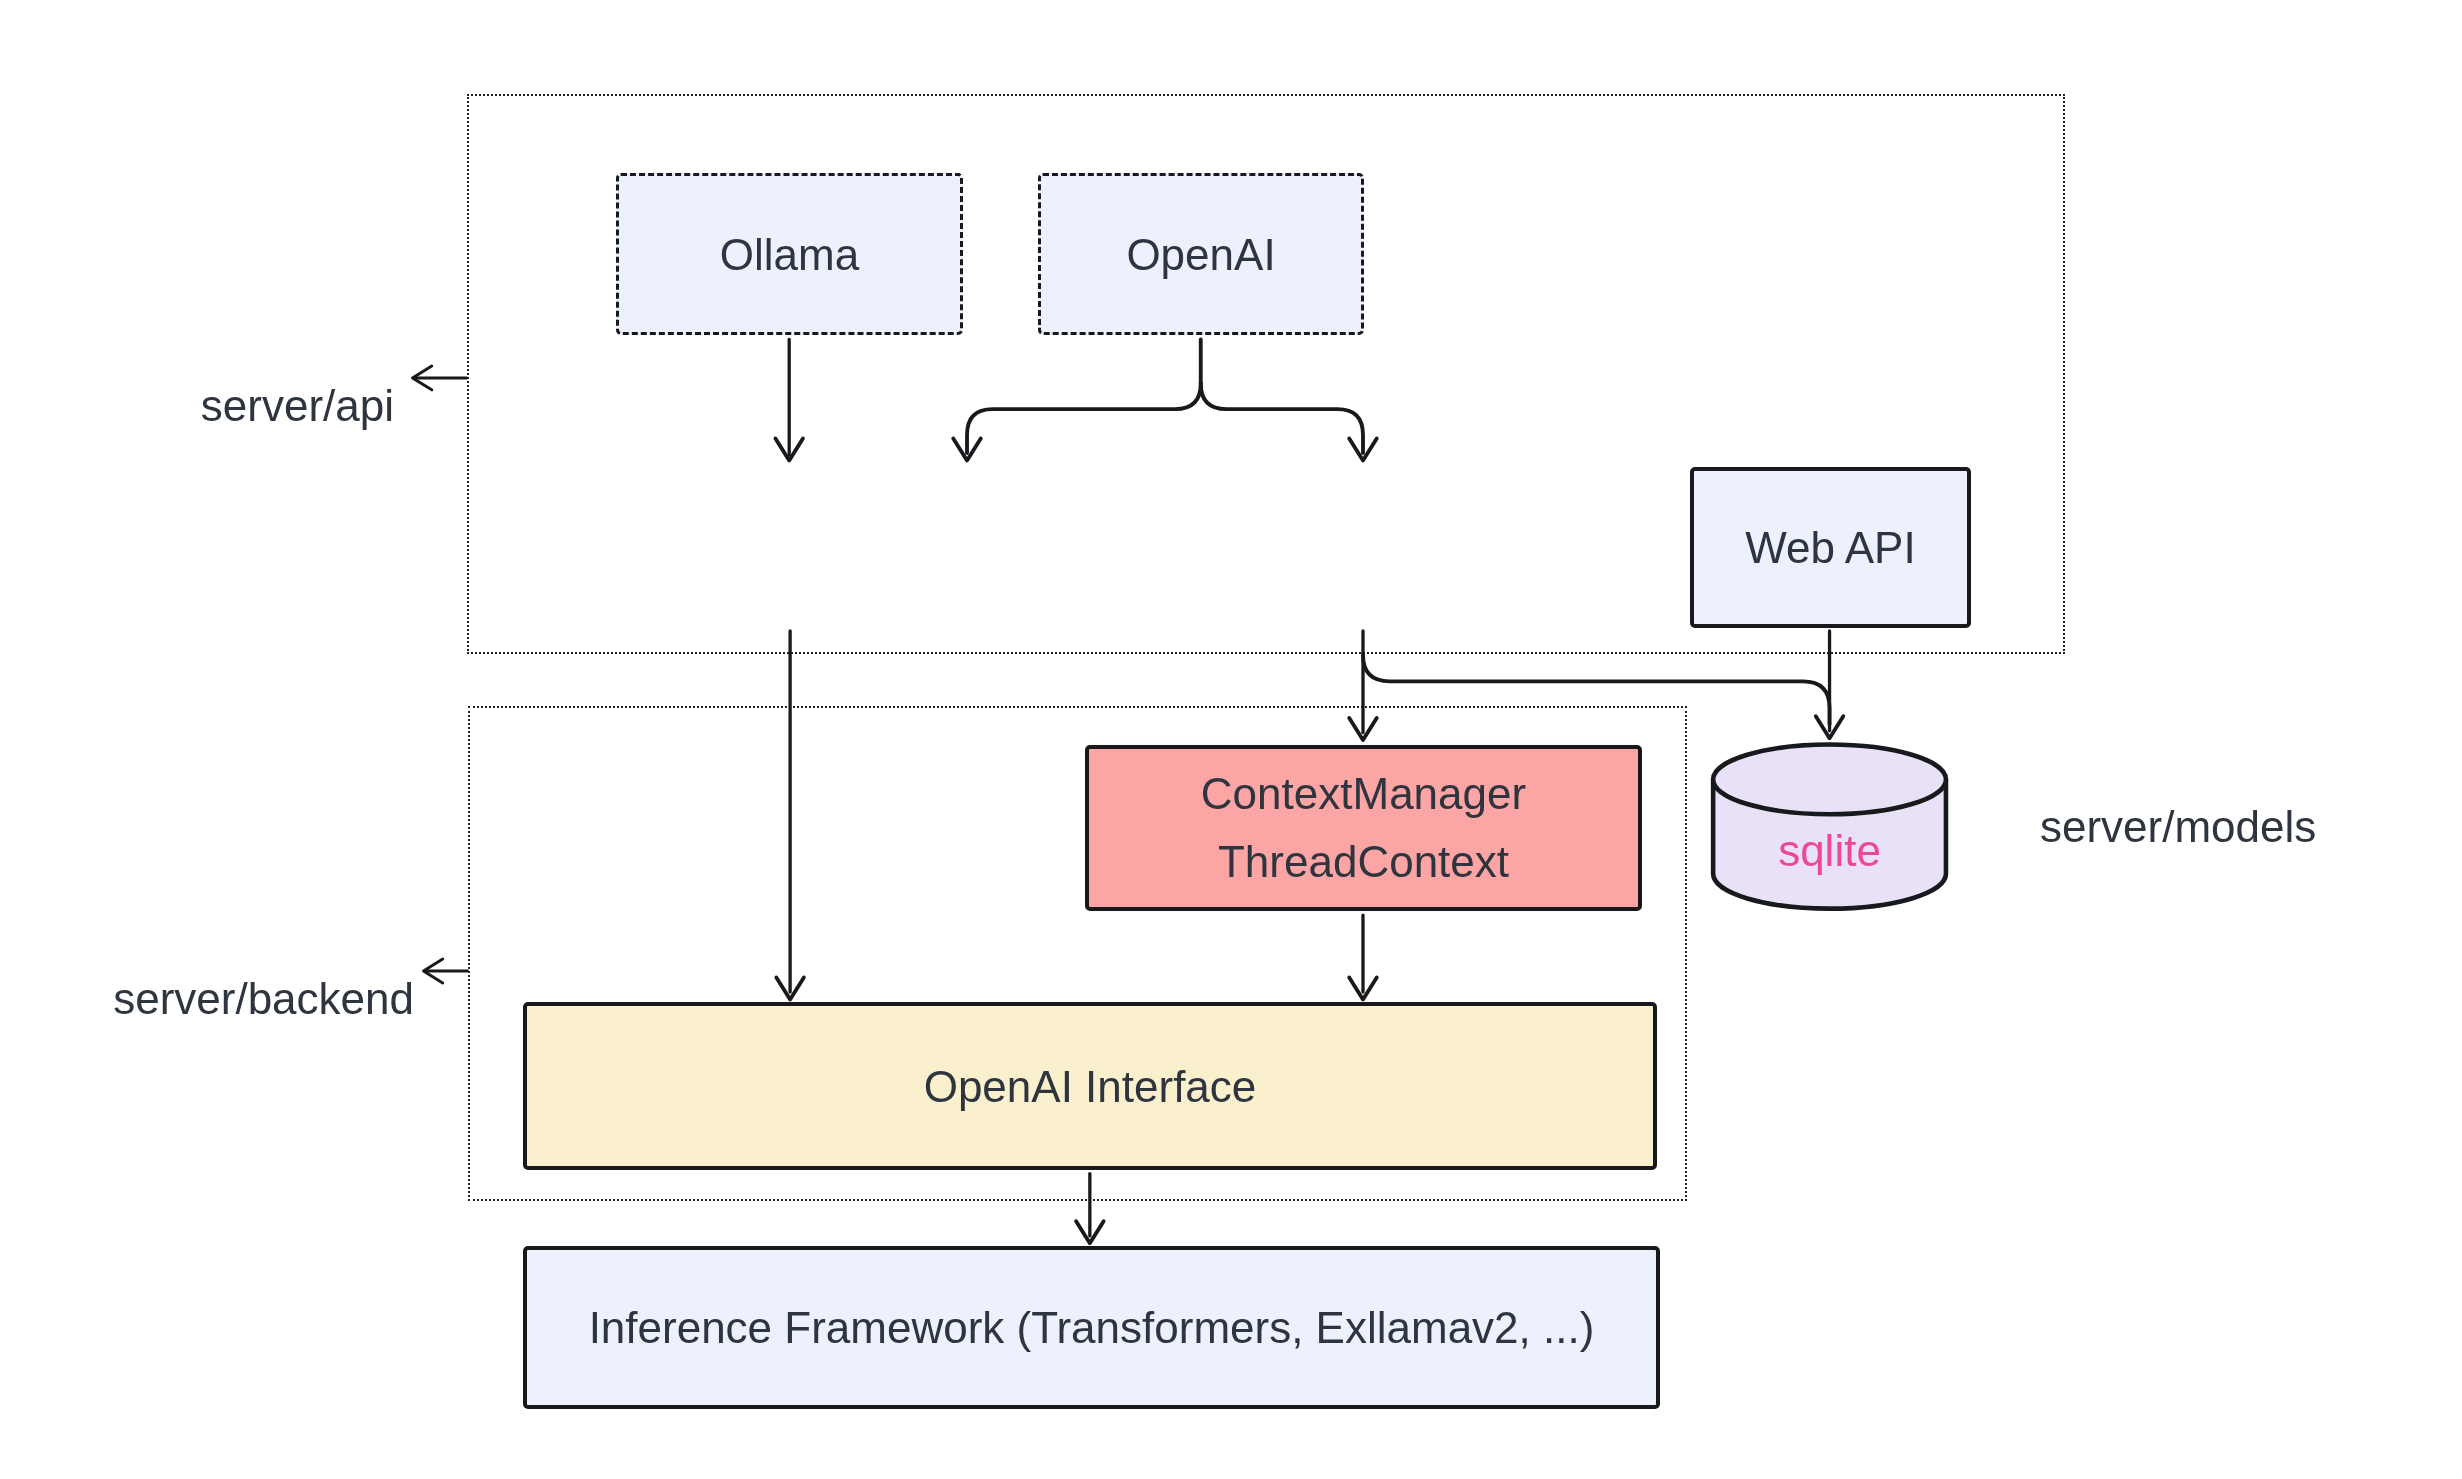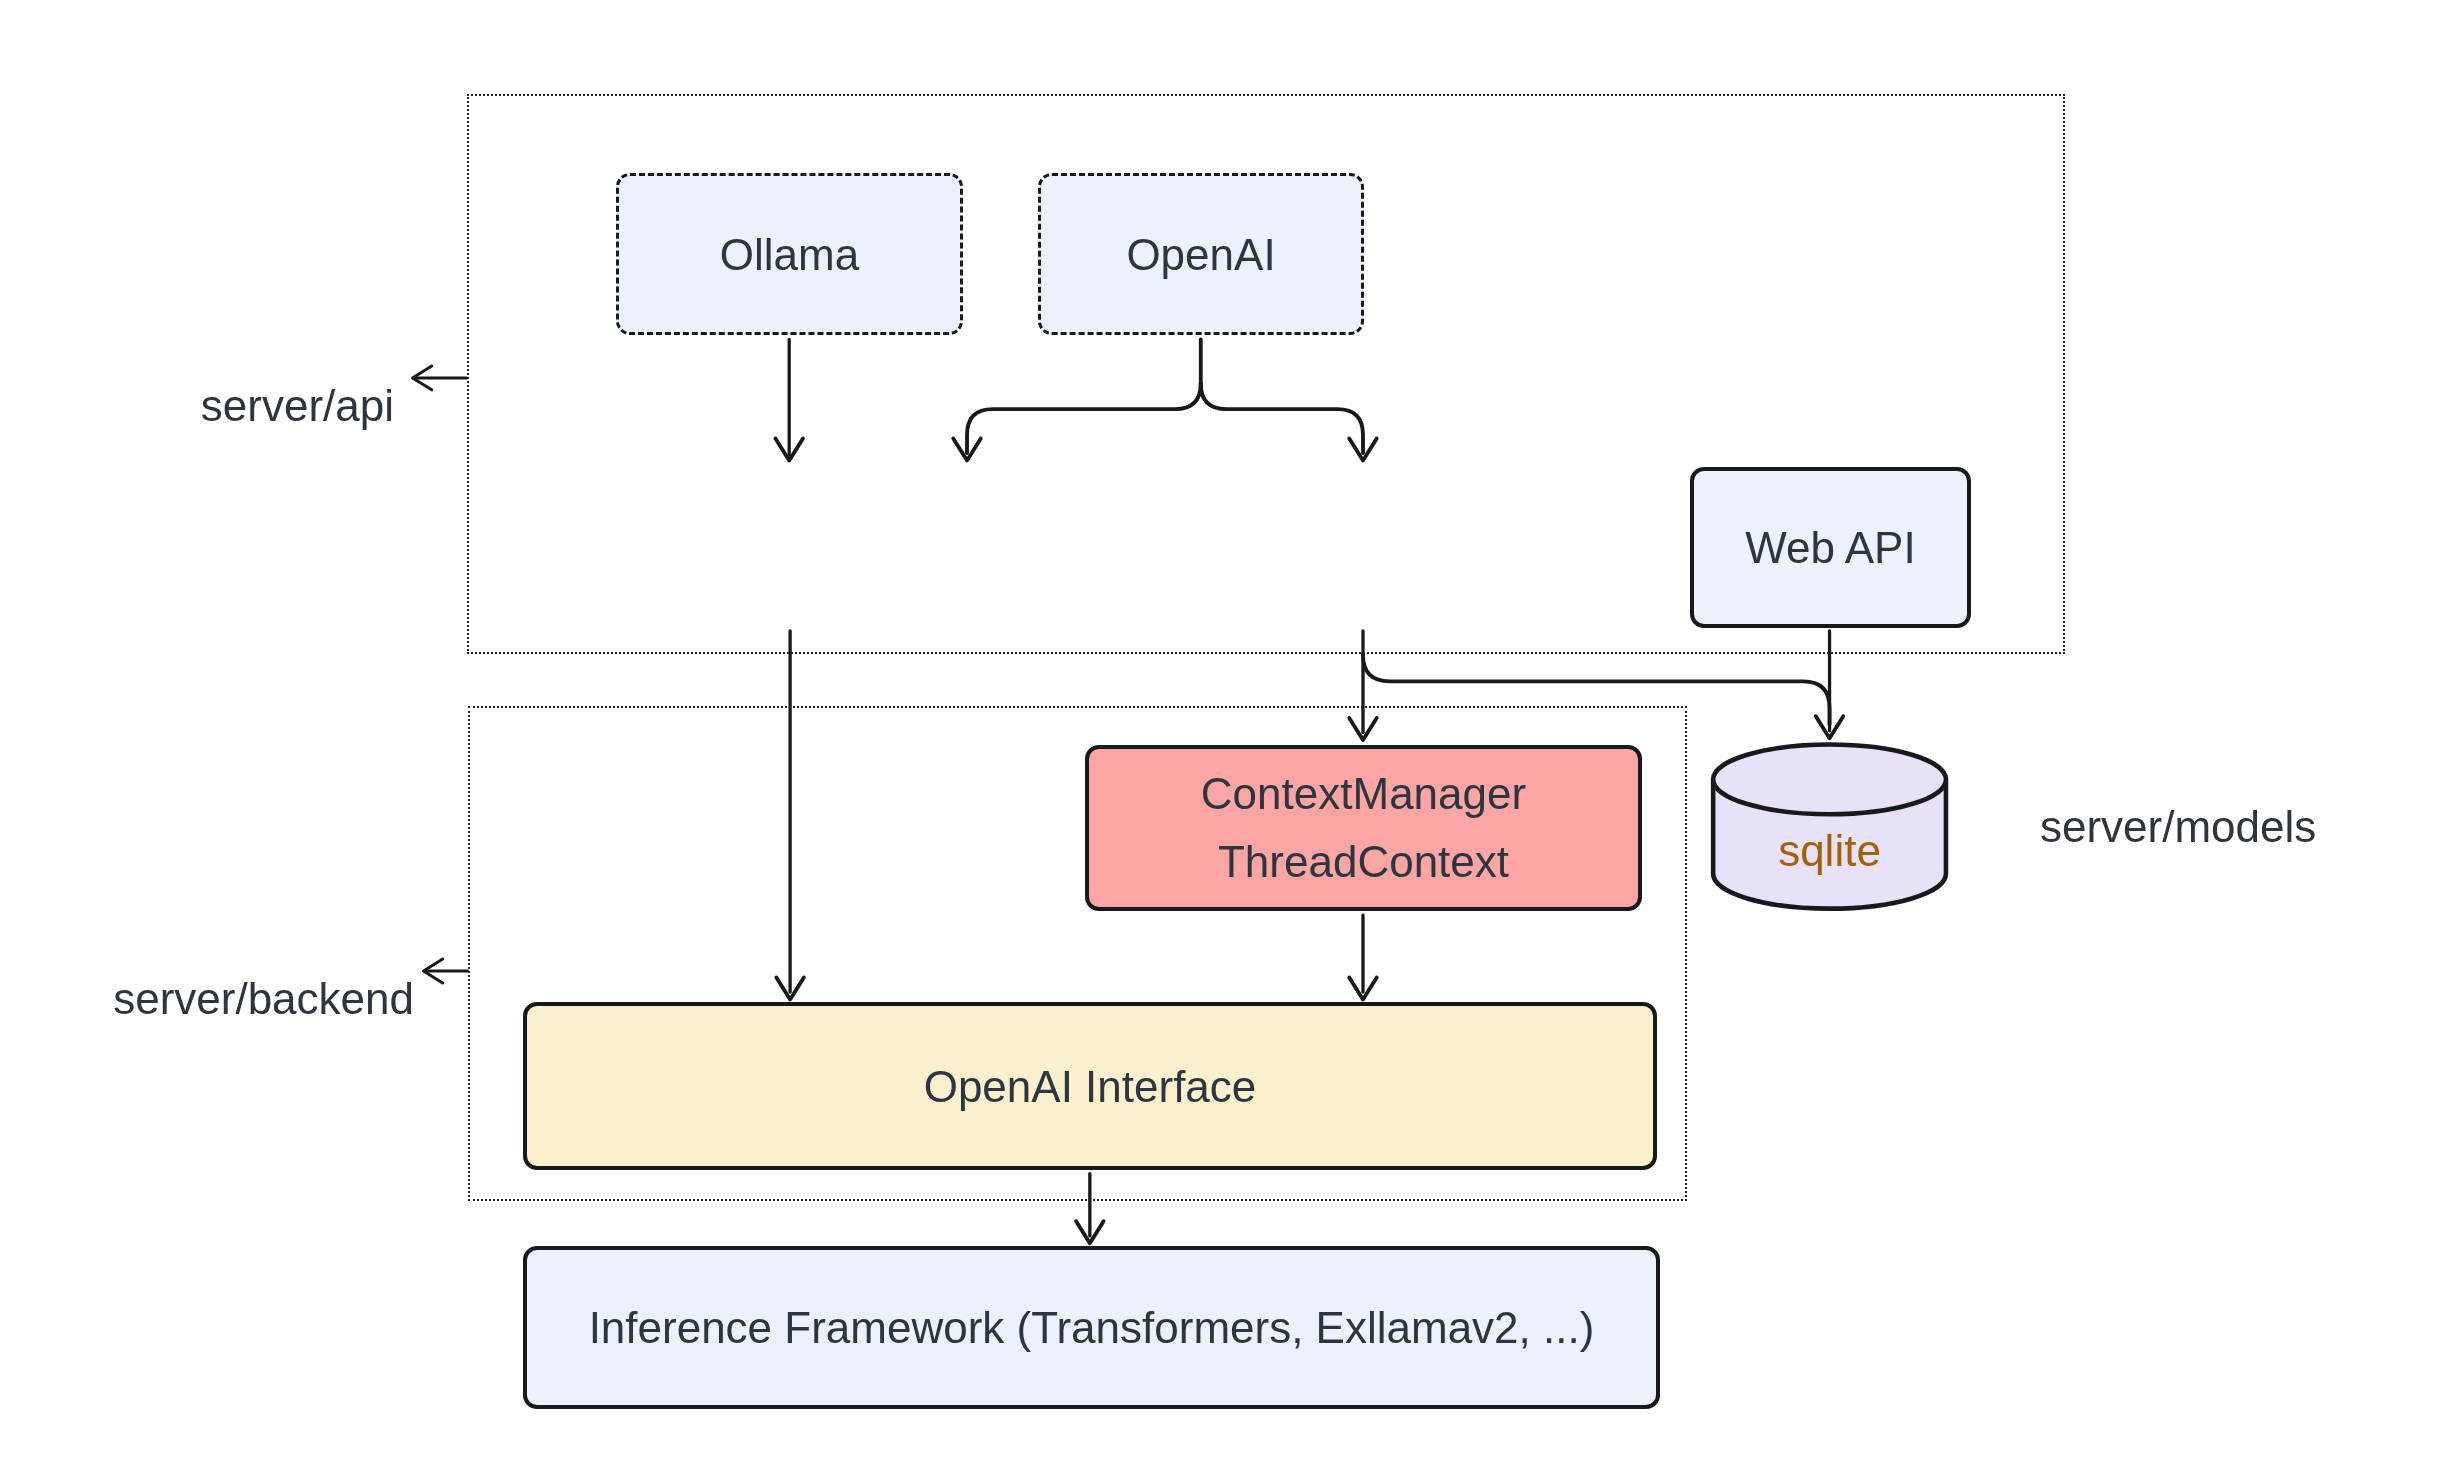--- a/index.html
+++ b/index.html
@@ -19,21 +19,21 @@
     background: transparent;
   }
   .node {
     position: absolute;
     box-sizing: border-box;
     display: flex;
     flex-direction: column;
     align-items: center;
     justify-content: center;
     border: 4.6px solid #17191c;
-    border-radius: 14px;
+    border-radius: 5px;
     background: #edf1fb;
     font-size: 44px;
     line-height: 55px;
     text-align: center;
     color: #2e353e;
     z-index: 3;
   }
   .node.dashed {
     border-style: dashed;
     border-width: 3.7px;
@@ -61,21 +61,21 @@
   .cyl-label {
     position: absolute;
     left: 1713px;
     top: 819px;
     width: 233px;
     height: 64px;
     display: flex;
     align-items: center;
     justify-content: center;
     font-size: 44px;
-    color: #a16207;
+    color: #ec4899;
     z-index: 3;
   }
 </style>
 </head>
 <body>
 
 <div class="canvas">
 
   <div class="group-box" style="left:467px; top:94px; width:1598px; height:560px;"></div>
   <div class="group-box" style="left:468px; top:706px; width:1219px; height:495px;"></div>

